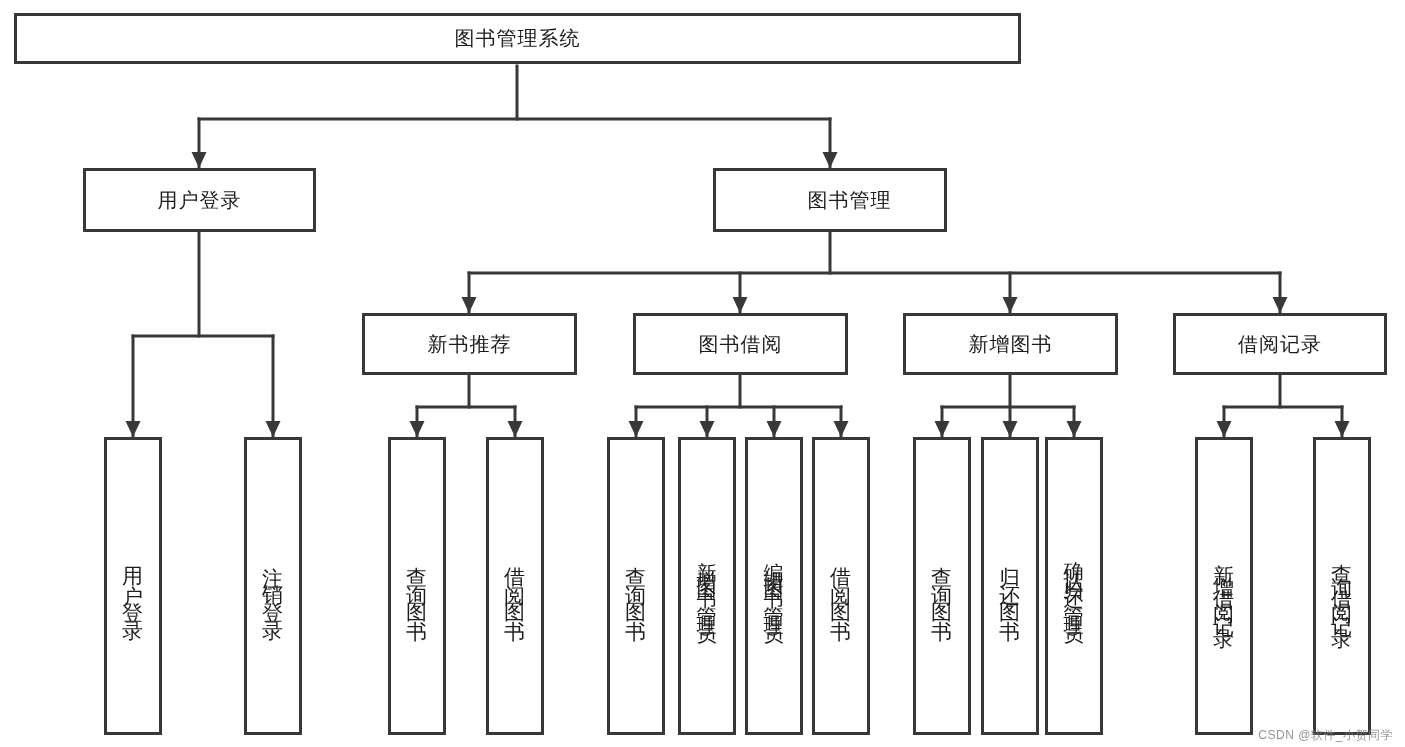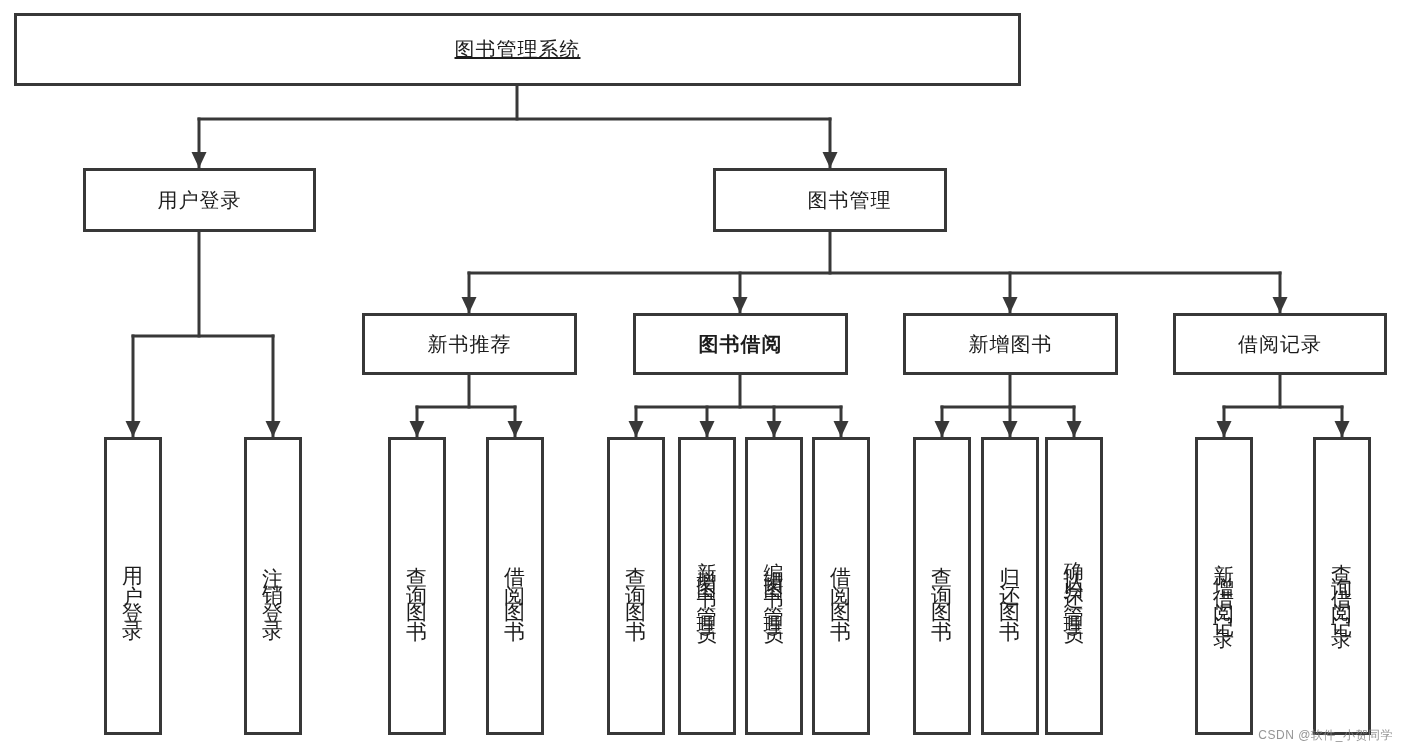--- a/index.html
+++ b/index.html
@@ -28,28 +28,28 @@
     background: #ffffff;
     display: flex;
     align-items: center;
     justify-content: center;
     color: #1c1c1c;
     font-size: 20px;
     letter-spacing: 1px;
     z-index: 2;
   }
   
-  .root-box   { left: 14px;  top: 13px;  width: 1007px; height: 73px; text-decoration: underline; }
+  .root-box   { left: 14px;  top: 13px;  width: 1007px; height: 51px; }
   
   .n-login    { left: 83px;  top: 168px; width: 233px; height: 64px; }
   .n-bookmgmt { left: 713px; top: 168px; width: 234px; height: 64px; padding-left: 39px; }
   
   .lvl3 { top: 313px; height: 62px; }
   .n-newbook  { left: 362px;  width: 215px; }
-  .n-borrow   { left: 633px;  width: 215px; font-weight: bold; }
+  .n-borrow   { left: 633px;  width: 215px; }
   .n-current  { left: 903px;  width: 215px; }
   .n-records  { left: 1173px; width: 214px; }
   
   .leaf {
     top: 437px;
     height: 298px;
     width: 58px;
     font-size: 21px;
     letter-spacing: 0;
   }

